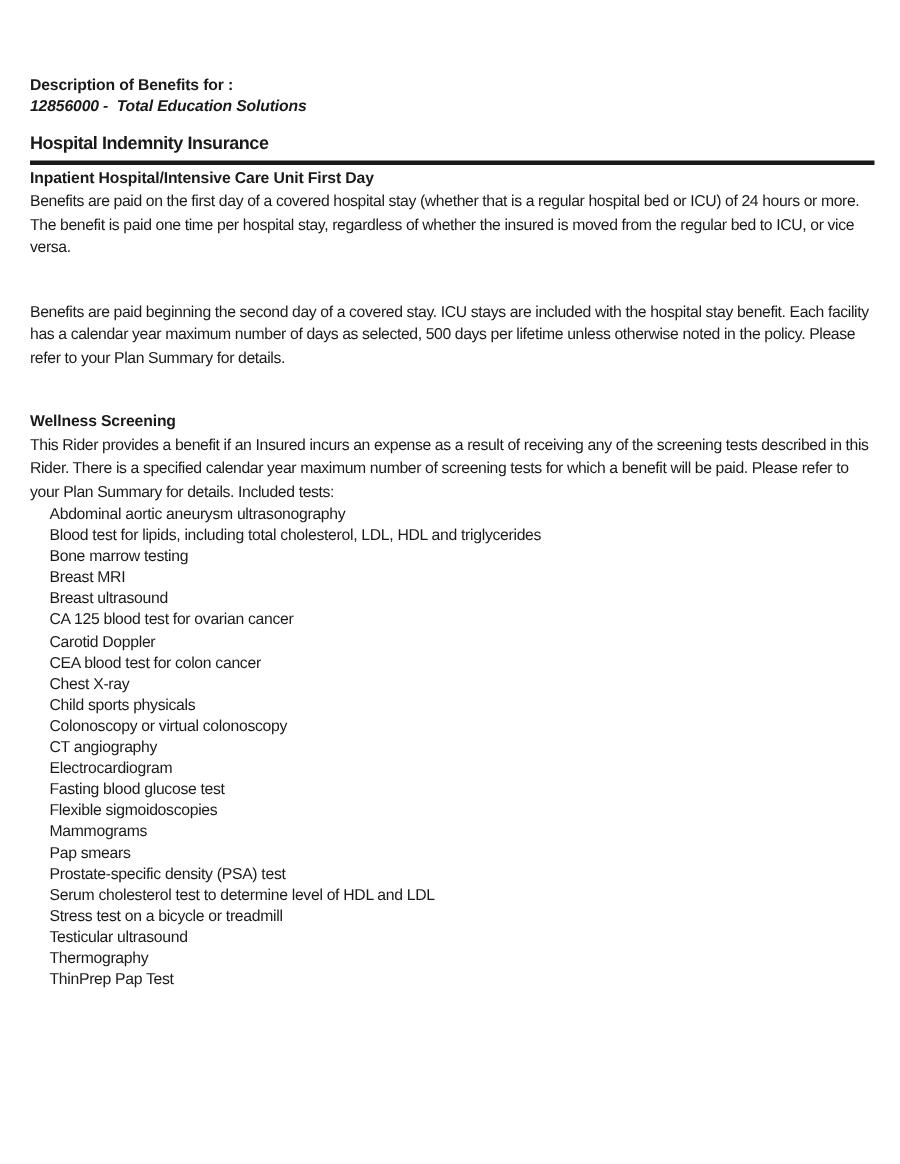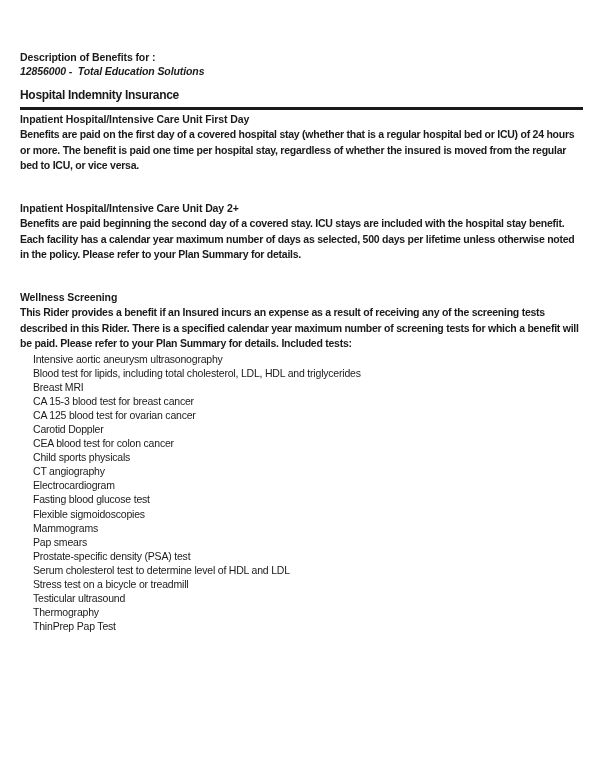--- a/index.html
+++ b/index.html
@@ -47,21 +47,20 @@
     font-size:10.5px;
     font-weight:bold;
     line-height:15.5px;
     letter-spacing:-0.1px;
   }
   p.sec-body{
     font-size:10.5px;
     line-height:15.5px;
     letter-spacing:-0.25px;
     width:560px;
-    font-weight:bold;
   }
   ul.tests{
     list-style:none;
     margin-left:13px;
     font-size:10.5px;
     line-height:14.1px;
     letter-spacing:-0.2px;
   }
 </style>
 </head>
@@ -76,36 +75,38 @@
 
   <h1 class="title">Hospital Indemnity Insurance</h1>
   <div class="rule"></div>
 
   <section>
     <h2 class="sec-heading">Inpatient Hospital/Intensive Care Unit First Day</h2>
     <p class="sec-body">Benefits are paid on the first day of a covered hospital stay (whether that is a regular hospital bed or ICU) of 24 hours or more. The benefit is paid one time per hospital stay, regardless of whether the insured is moved from the regular bed to ICU, or vice versa.</p>
   </section>
 
   <section class="gap-before">
-    <h2 class="sec-heading">Inpatient Hospital/Intensive Care Unit Day 2+</h2>
     <p class="sec-body">Benefits are paid beginning the second day of a covered stay. ICU stays are included with the hospital stay benefit. Each facility has a calendar year maximum number of days as selected, 500 days per lifetime unless otherwise noted in the policy. Please refer to your Plan Summary for details.</p>
   </section>
 
   <section class="gap-before">
     <h2 class="sec-heading">Wellness Screening</h2>
     <p class="sec-body">This Rider provides a benefit if an Insured incurs an expense as a result of receiving any of the screening tests described in this Rider. There is a specified calendar year maximum number of screening tests for which a benefit will be paid. Please refer to your Plan Summary for details. Included tests:</p>
     <ul class="tests" id="screening-list">
-        <li>Intensive aortic aneurysm ultrasonography</li>
+        <li>Abdominal aortic aneurysm ultrasonography</li>
         <li>Blood test for lipids, including total cholesterol, LDL, HDL and triglycerides</li>
+        <li>Bone marrow testing</li>
         <li>Breast MRI</li>
-        <li>CA 15-3 blood test for breast cancer</li>
+        <li>Breast ultrasound</li>
         <li>CA 125 blood test for ovarian cancer</li>
         <li>Carotid Doppler</li>
         <li>CEA blood test for colon cancer</li>
+        <li>Chest X-ray</li>
         <li>Child sports physicals</li>
+        <li>Colonoscopy or virtual colonoscopy</li>
         <li>CT angiography</li>
         <li>Electrocardiogram</li>
         <li>Fasting blood glucose test</li>
         <li>Flexible sigmoidoscopies</li>
         <li>Mammograms</li>
         <li>Pap smears</li>
         <li>Prostate-specific density (PSA) test</li>
         <li>Serum cholesterol test to determine level of HDL and LDL</li>
         <li>Stress test on a bicycle or treadmill</li>
         <li>Testicular ultrasound</li>

